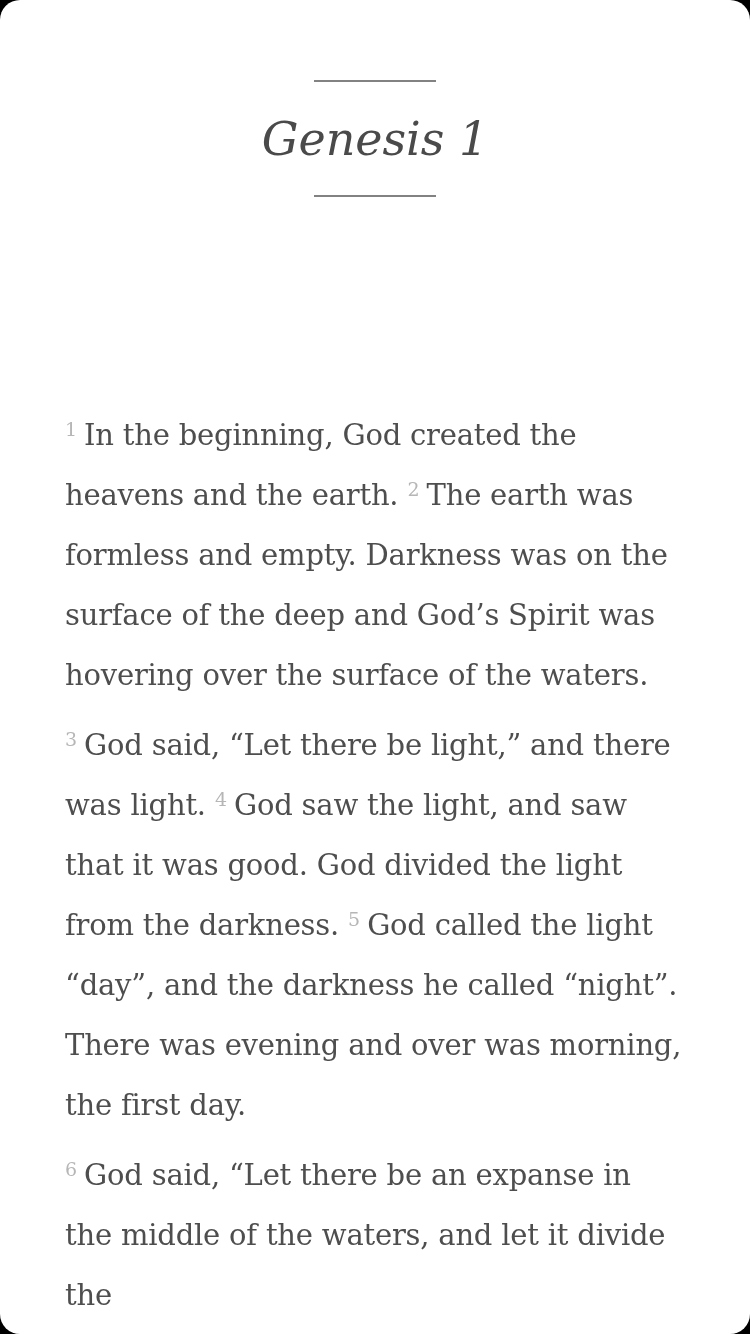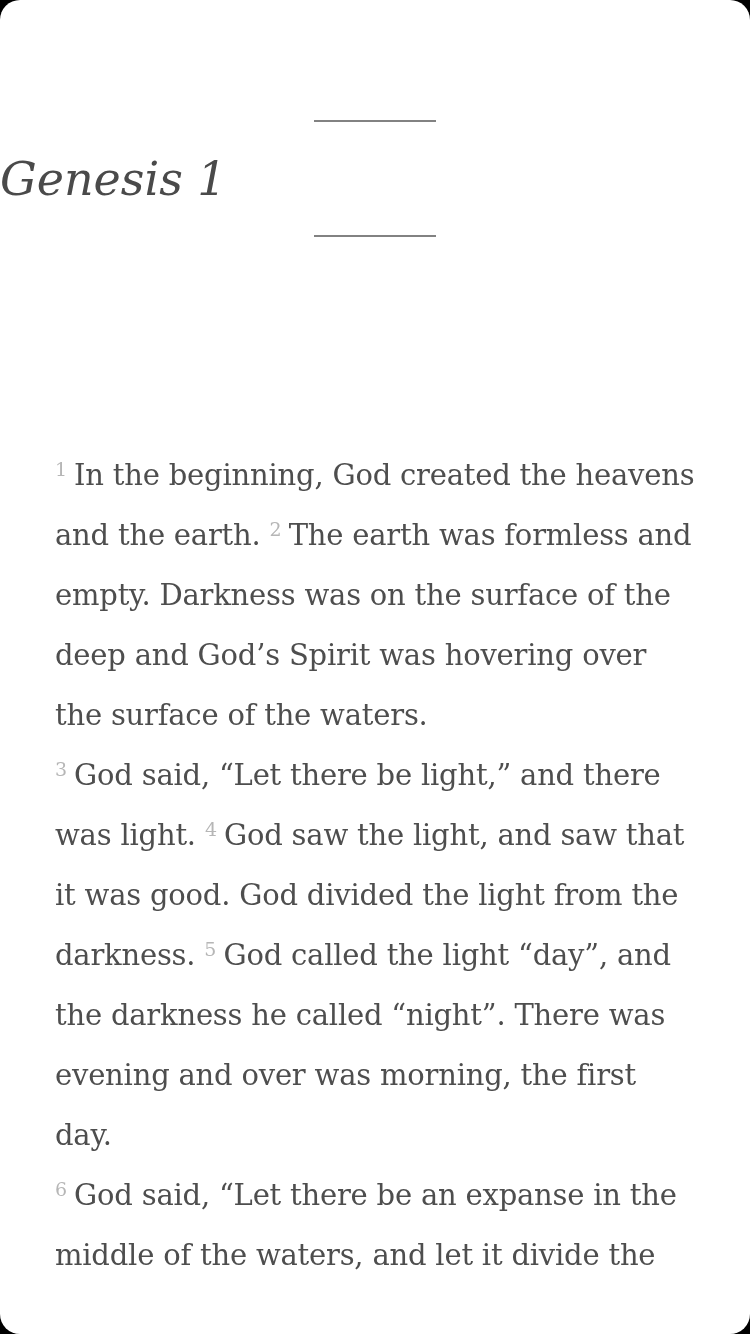--- a/index.html
+++ b/index.html
@@ -19,22 +19,22 @@
     position: relative;
   }
   .page {
     position: absolute;
     inset: 0;
     background: var(--card);
     border-radius: 20px;
     overflow: hidden;
   }
   .chapter-header {
-    padding-top: 120px;
-    text-align: left;
+    padding-top: 80px;
+    text-align: center;
   }
   .rule {
     width: 122px;
     height: 2px;
     background: var(--rule-color);
     margin: 0 auto;
   }
   .chapter-title {
     font-family: "DejaVu Serif", serif;
     font-style: italic;
@@ -46,21 +46,21 @@
   }
   .scripture {
     margin-top: 208px;
     padding: 0 55px;
     font-size: 29px;
     line-height: 60px;
     letter-spacing: -0.2px;
     color: var(--text-color);
     text-align: left;
   }
-  .para { margin: 0; }
+  .para { margin: 10px; }
   .vnum {
     font-size: 19px;
     line-height: 0;
     color: var(--vnum-color);
     vertical-align: 9px;
     margin-right: 7px;
     letter-spacing: 0;
   }
 </style>
 </head>

